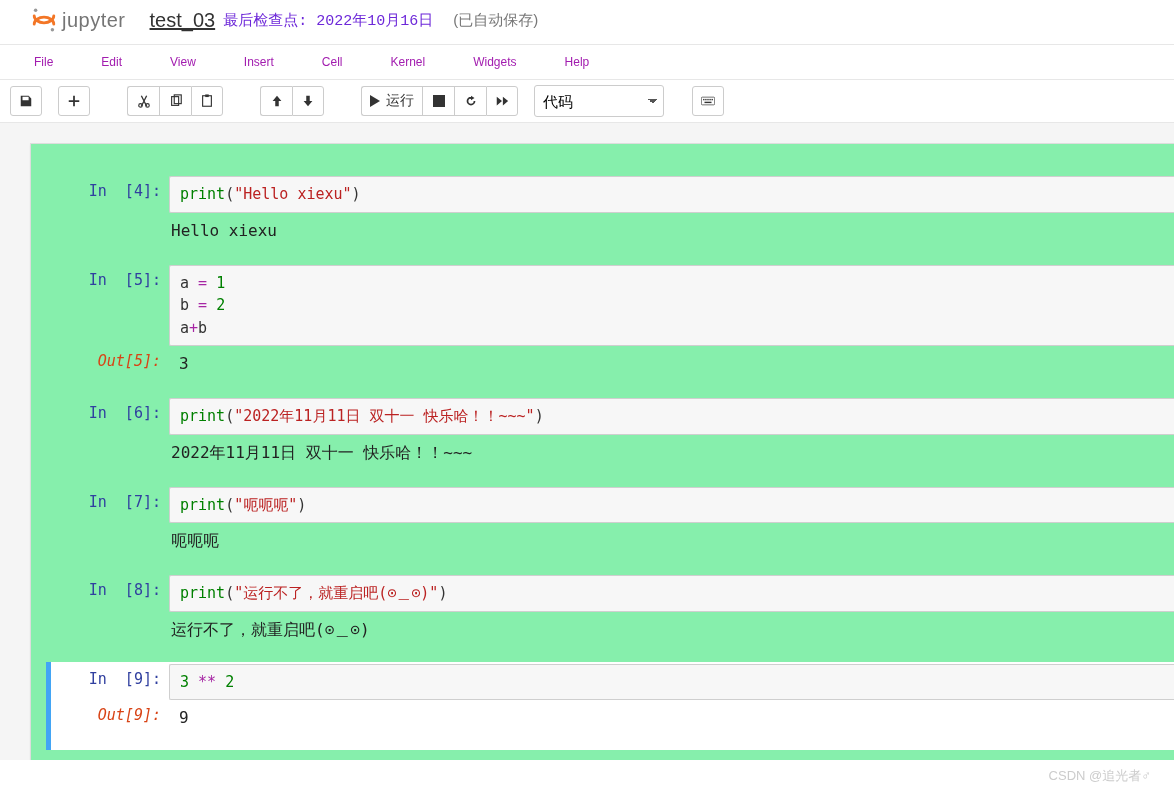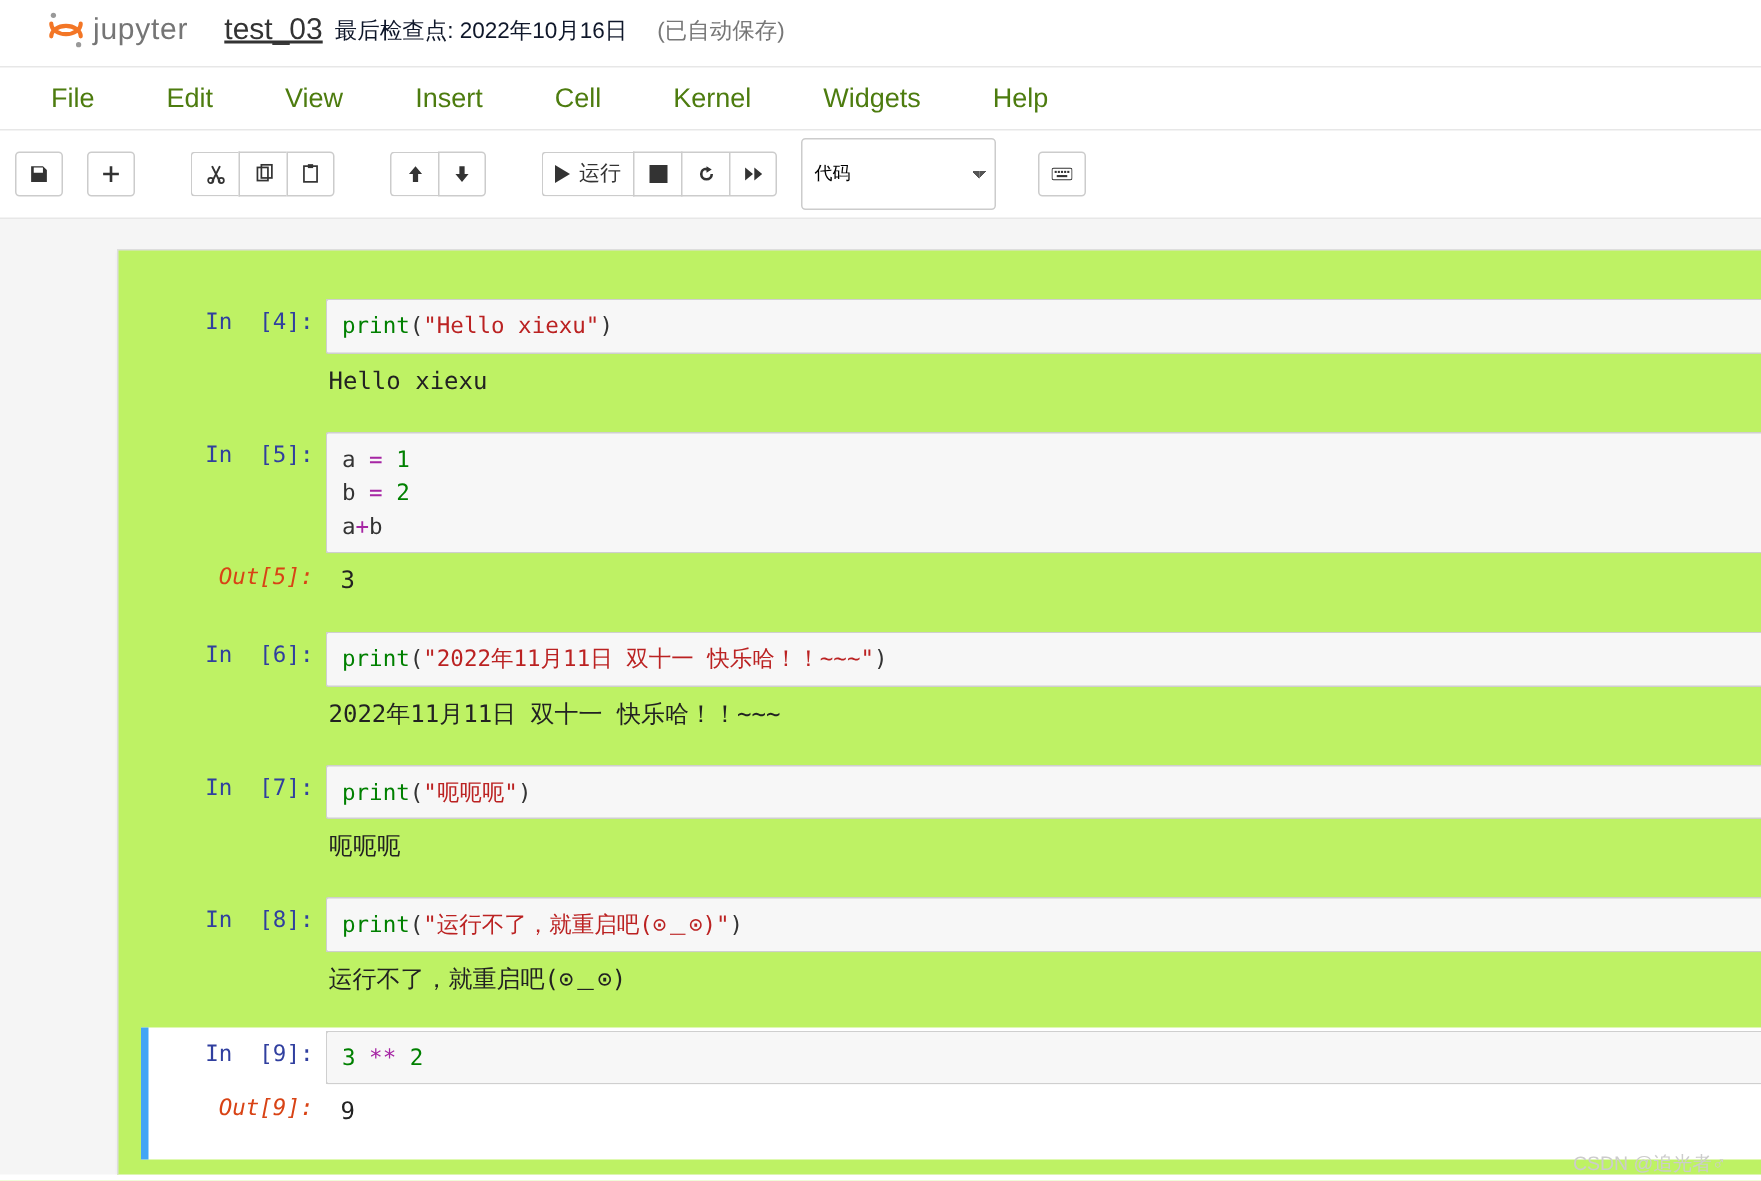--- a/index.html
+++ b/index.html
@@ -32,22 +32,23 @@
   }
   .notebook-title {
     font-size: 20px;
     color: #333;
     margin-left: 24px;
     font-weight: 400;
     text-decoration: underline;
   }
   .checkpoint {
     font-size: 15px;
-    color: #0f172a;
+    color: #6d28d9;
     margin-left: 8px;
+    font-family: Liberation Mono, monospace;
   }
   .autosave {
     font-size: 15px;
     color: #777;
     margin-left: 20px;
   }
 
   .menubar {
     border-top: 1px solid #e7e7e7;
     border-bottom: 1px solid #e7e7e7;
@@ -56,22 +57,22 @@
     background: #fff;
   }
   .menubar ul {
     list-style: none;
     margin: 0;
     padding: 0;
     display: flex;
   }
   .menubar li {
     padding: 10px 24px;
-    font-size: 18px;
-    color: #4d7c0f;
+    font-size: 12px;
+    color: #a21caf;
     cursor: pointer;
   }
 
   .toolbar {
     display: flex;
     align-items: center;
     padding: 5px 10px;
     border-bottom: 1px solid #e7e7e7;
     gap: 4px;
   }
@@ -94,53 +95,51 @@
     padding-left: 21px;
   }
   .btn-group .tbtn {
     border-radius: 0;
     border-right: none;
   }
   .btn-group .tbtn:first-child { border-top-left-radius: 3px; border-bottom-left-radius: 3px; }
   .btn-group .tbtn:last-child  { border-top-right-radius: 3px; border-bottom-right-radius: 3px; border-right: 1px solid #ccc; }
   .spacer8 { width: 8px; }
   .celltype-select {
-    height: 48px;
+    height: 32px;
     border: 1px solid #ccc;
     border-radius: 3px;
     background: #fff;
-    font-size: 12px;
+    font-size: 15px;
     padding: 0 24px 0 8px;
     min-width: 130px;
     appearance: none;
     background-image: linear-gradient(45deg, transparent 50%, #555 50%), linear-gradient(135deg, #555 50%, transparent 50%);
     background-position: right 10px center, right 5px center;
     background-size: 5px 5px, 5px 5px;
     background-repeat: no-repeat;
-    font-family: Liberation Mono, monospace;
   }
 
   .icon-svg { width: 14px; height: 14px; }
   .run-icon { width: 0; height: 0; border-left: 10px solid #333; border-top: 6px solid transparent; border-bottom: 6px solid transparent; margin-right: 6px; }
   .stop-icon { width: 12px; height: 12px; background: #333; }
 
   .notebook-area {
     background: #f5f5f5;
     padding: 20px 0 20px 30px;
     height: calc(100% - 150px);
     box-sizing: border-box;
     overflow: hidden;
   }
   .notebook-inner {
-    background: #bef264;
+    background: #86efac;
     border: 1px solid #ddd;
     border-right: none;
     padding: 30px 0 30px 20px;
     box-shadow: 0 1px 2px rgba(0,0,0,0.05);
-    margin-left: 48px;
   }
 
   .cell {
     padding: 2px 0 14px 0;
     border-left: 5px solid transparent;
     margin-left: -5px;
   }
   .cell.selected {
     border-left: 5px solid #42a5f5;
     background: #fff;

